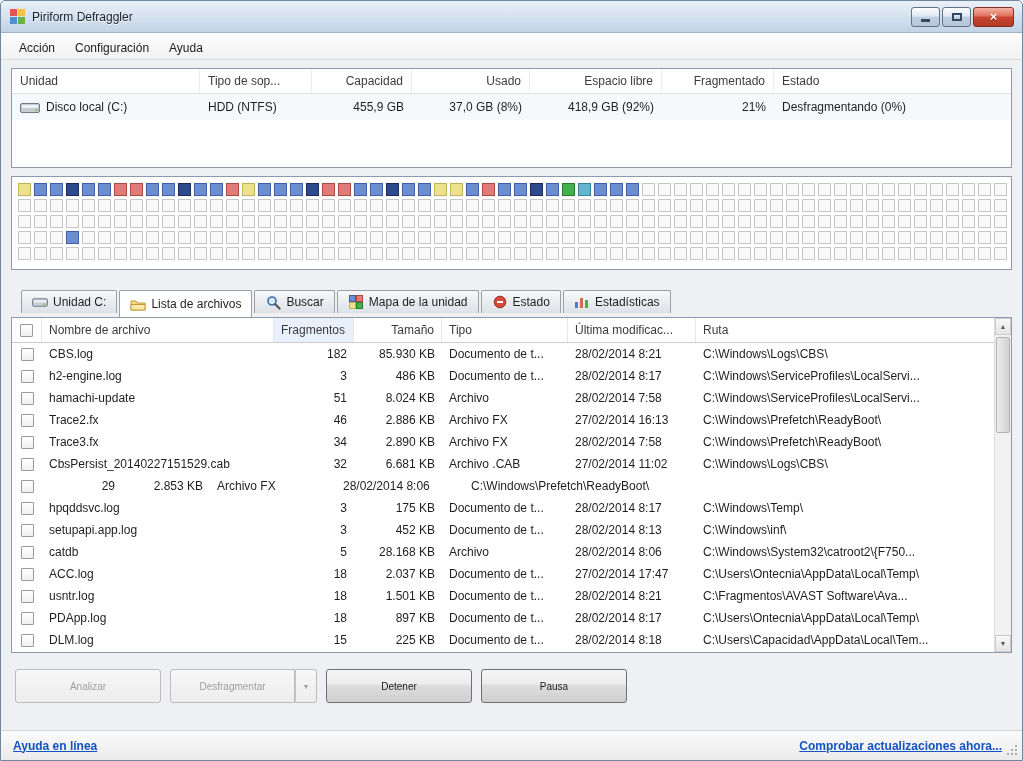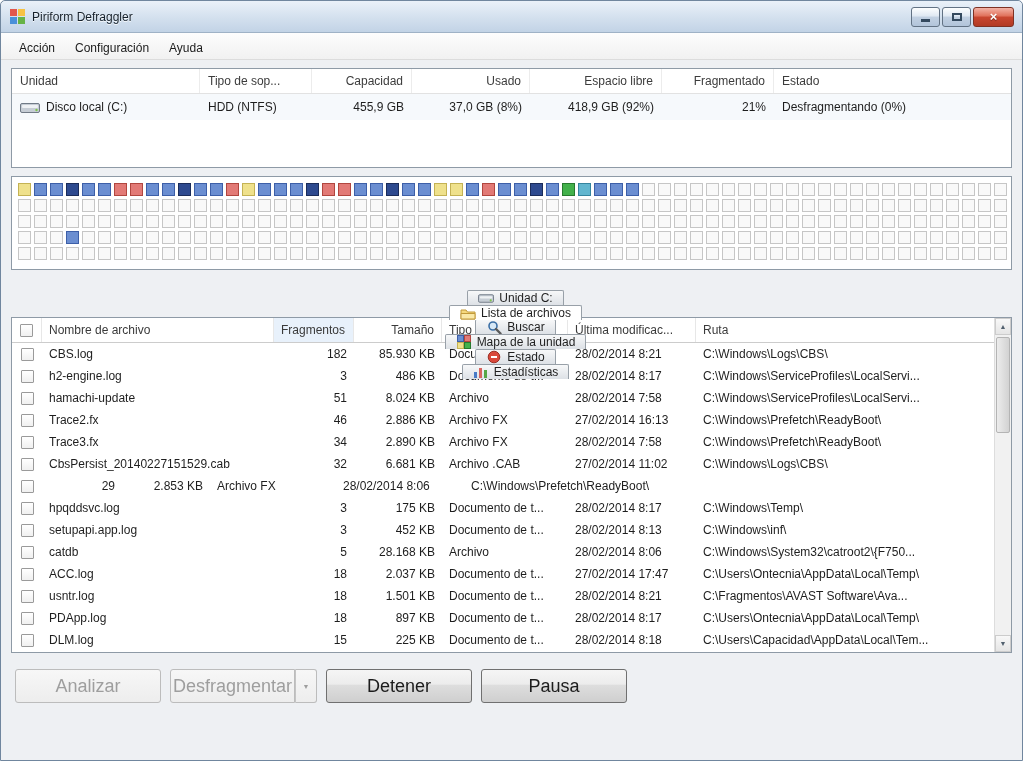--- a/index.html
+++ b/index.html
@@ -43,21 +43,21 @@
   .dc4{ width:132px; } .dc5{ width:112px; } .dc6{ flex:1; border-right:none !important; }
   .drive-row { display:flex; height:26px; background:var(--selected-row-bg); }
   .disk-icon { margin-right:6px; display:inline-flex; }
 
   
   .map-panel { flex:0 0 94px; margin-bottom:20px; padding:6px; overflow:hidden; }
   .map-grid { display:grid; grid-template-columns:repeat(62,13px); gap:3px; }
   .blk { width:13px; height:13px; border:1px solid #c6c6c6; }
 
   
-  .tabstrip { display:flex; align-items:center; padding-left:10px; height:27px; position:relative; z-index:2;flex-direction:column; }
+  .tabstrip { display:flex; align-items:flex-start; padding-left:10px; height:27px; position:relative; z-index:2; }
   .tab { display:flex; align-items:center; gap:5px; padding:0 10px; height:23px;
          border:1px solid #98a0a8; border-bottom:none; border-radius:2px 2px 0 0;
          background:linear-gradient(#f7f8f9,#dde1e6); margin-right:2px; color:#1f1f1f; white-space:nowrap; }
   .tab.active { background:#fff; height:27px; margin-bottom:-1px; z-index:3; }
   .tab-icon { display:inline-flex; width:16px; height:14px; align-items:center; justify-content:center; }
 
   
   .file-panel { flex:0 0 336px; display:flex; flex-direction:column; position:relative; overflow:hidden; }
   .file-header { display:flex; height:25px; border-bottom:1px solid #cccccc; color:#3a3a3a; padding-right:17px; }
   .fcell { padding:0 7px; display:flex; align-items:center; white-space:nowrap; overflow:hidden; }
@@ -76,21 +76,21 @@
   .vscroll { position:absolute; top:0; right:0; bottom:0; width:17px; background:#f1f1f1;
              border-left:1px solid #dddddd; display:flex; flex-direction:column; }
   .sb-btn { flex:0 0 17px; display:flex; align-items:center; justify-content:center; font-size:7px;
             color:#51606e; background:linear-gradient(#f8f8f8,#e5e5e5); border:1px solid #cccccc; }
   .sb-track { flex:1; position:relative; }
   .sb-thumb { position:absolute; top:2px; left:1px; right:1px; height:96px;
               background:linear-gradient(90deg,#ececec,#d2d2d2); border:1px solid #b4b4b4; border-radius:2px; }
 
   
   .actions { display:flex; align-items:center; margin:16px 4px 0; gap:9px; }
-  .btn { min-width:146px; height:34px; font-family:"Liberation Sans",sans-serif; font-size:18px;
+  .btn { min-width:146px; height:34px; font-family:"Liberation Sans",sans-serif; font-size:10px;
          border:1px solid #707070; border-radius:3px; color:#1c1c1c;
          background:linear-gradient(#f5f5f5,#ececec 45%,#dedede 46%,#cfcfcf); }
   .btn.disabled { border-color:#bcbcbc; color:#9e9e9e; background:linear-gradient(#f7f7f7,#ededed); }
   .split { display:flex; }
   .split .main { min-width:125px; border-radius:3px 0 0 3px; }
   .split .arrow { min-width:22px; width:22px; border-left:1px solid #c4c4c4; border-radius:0 3px 3px 0;
                   font-size:7px; padding:0; }
 
   
   .statusbar { height:30px; flex:0 0 30px; margin-top:auto; background:linear-gradient(#fbfbfb,#ebebeb);
@@ -729,14 +729,19 @@
       <button class="btn disabled">Analizar</button>
       <div class="split">
         <button class="btn disabled main">Desfragmentar</button>
         <button class="btn disabled arrow"><span>▼</span></button>
       </div>
       <button class="btn">Detener</button>
       <button class="btn">Pausa</button>
     </div>
   </div>
 
+  <div class="statusbar">
+    <a class="link">Ayuda en línea</a>
+    <a class="link right">Comprobar actualizaciones ahora...</a>
+    <div class="grip"></div>
+  </div>
 
 </div>
 
 </body></html>

